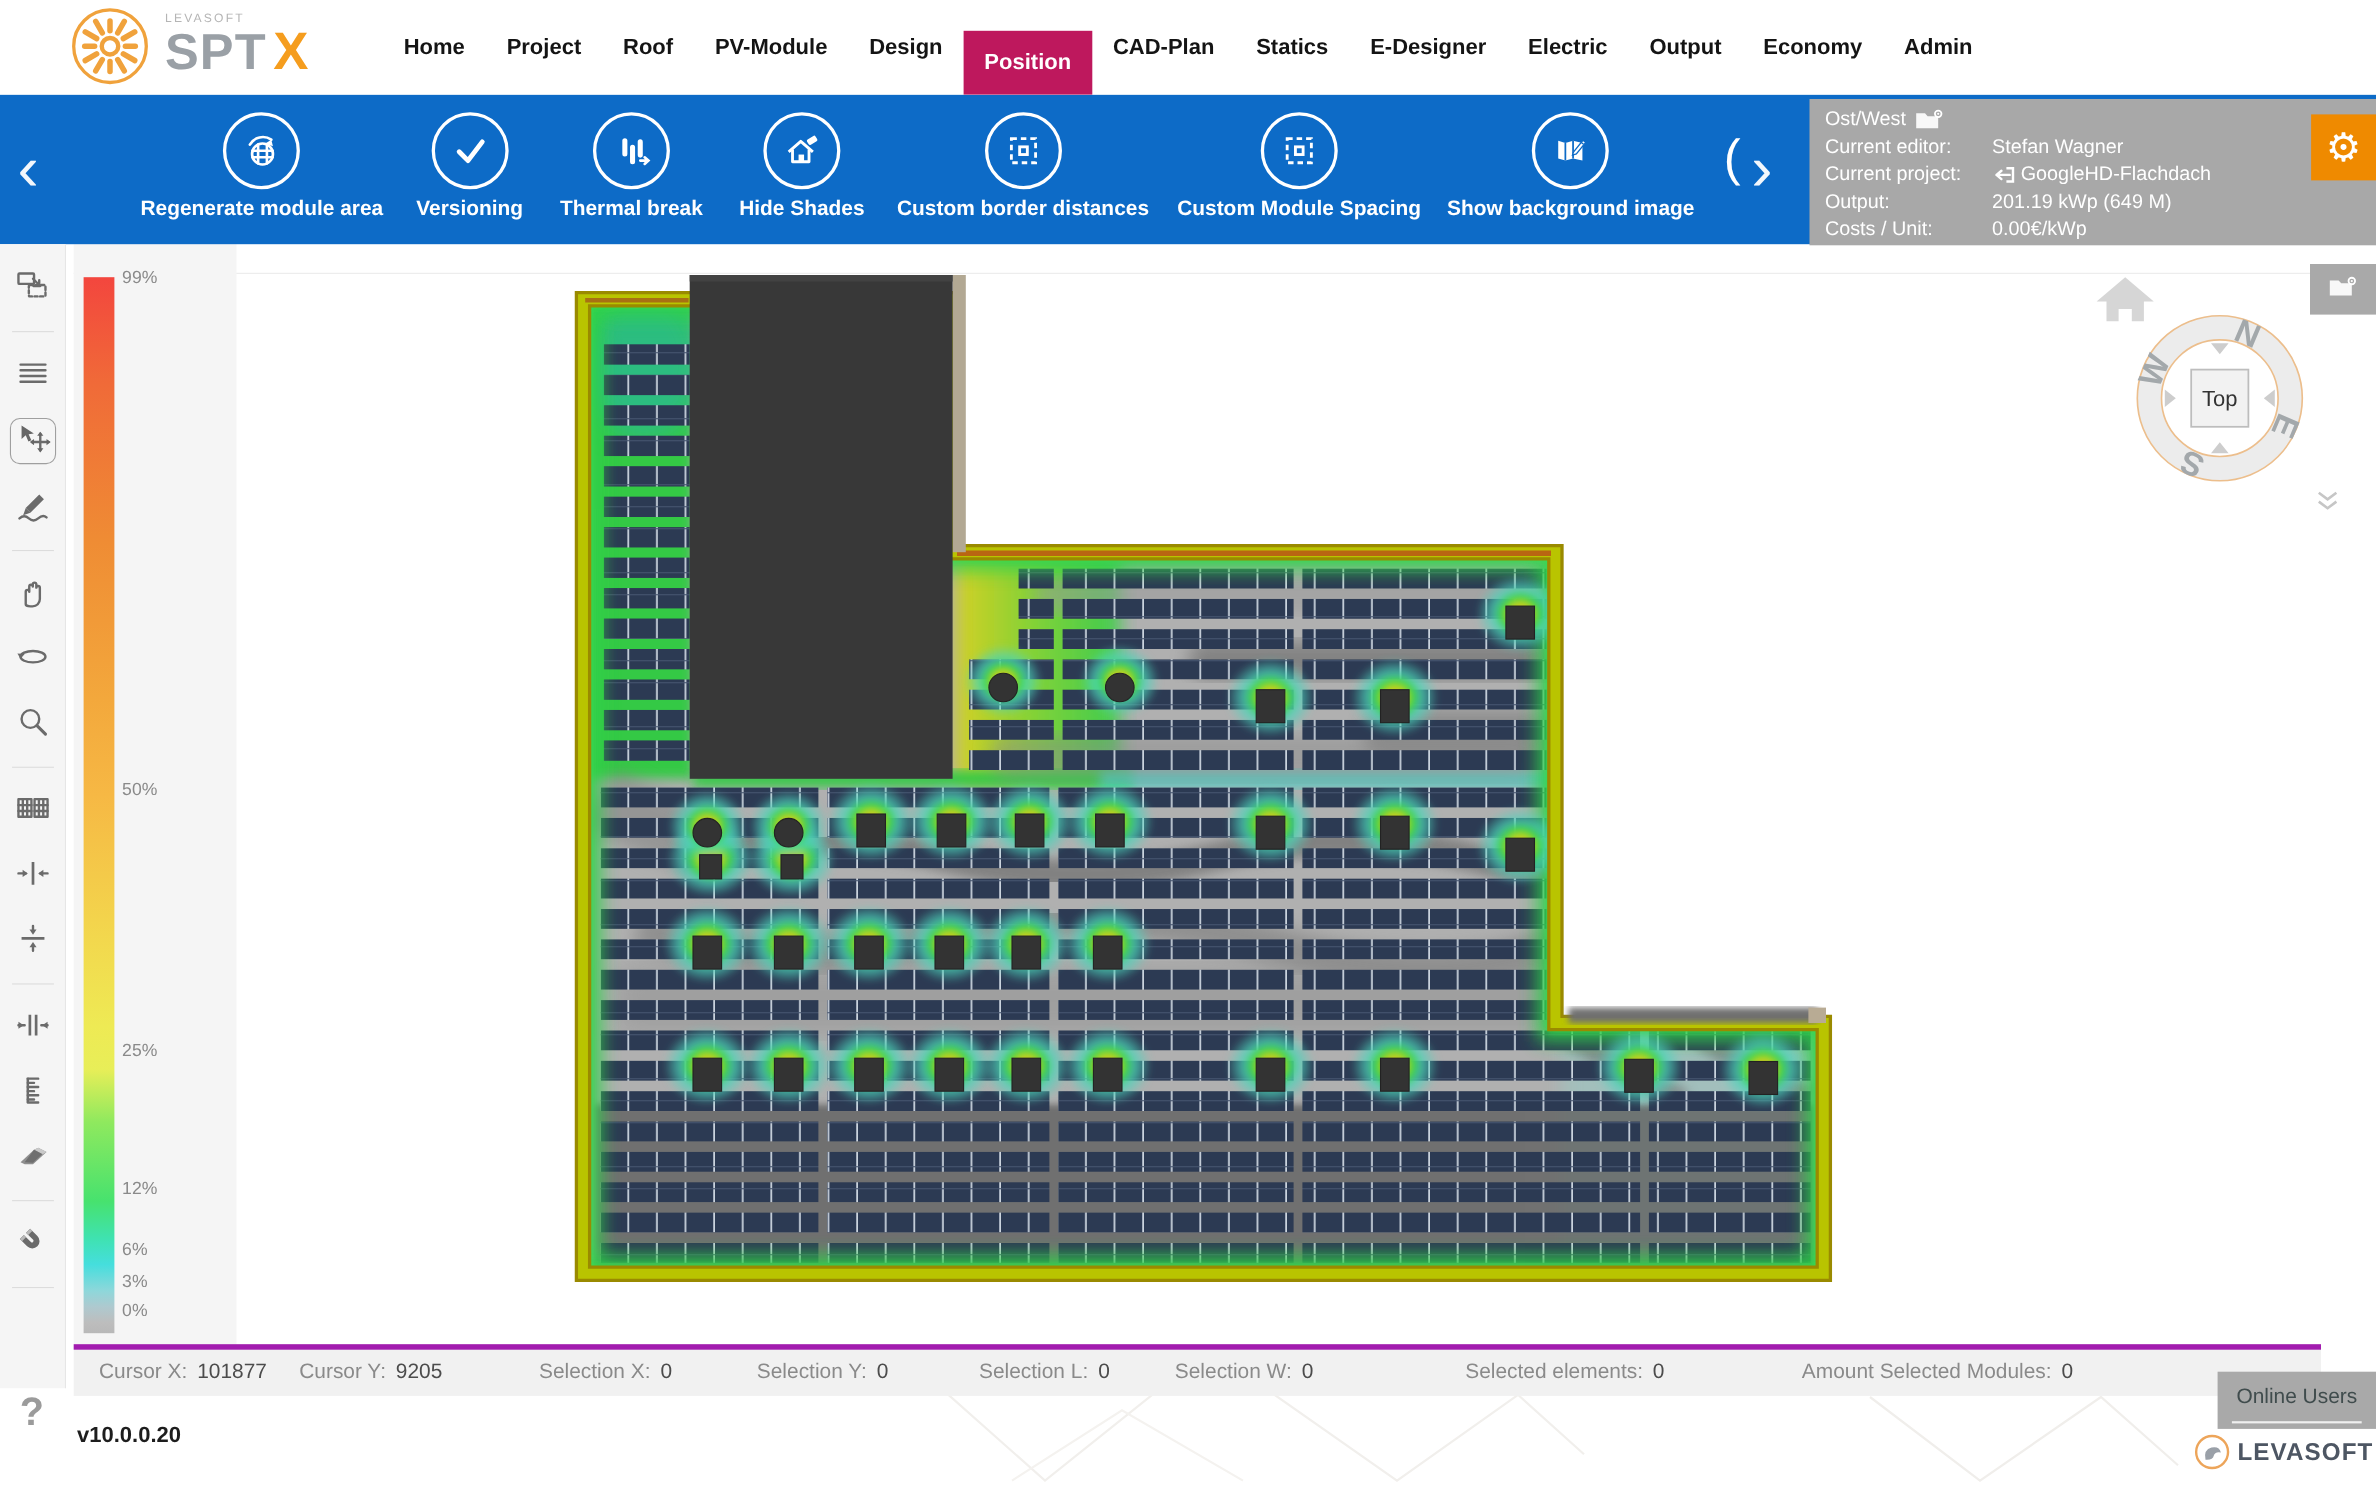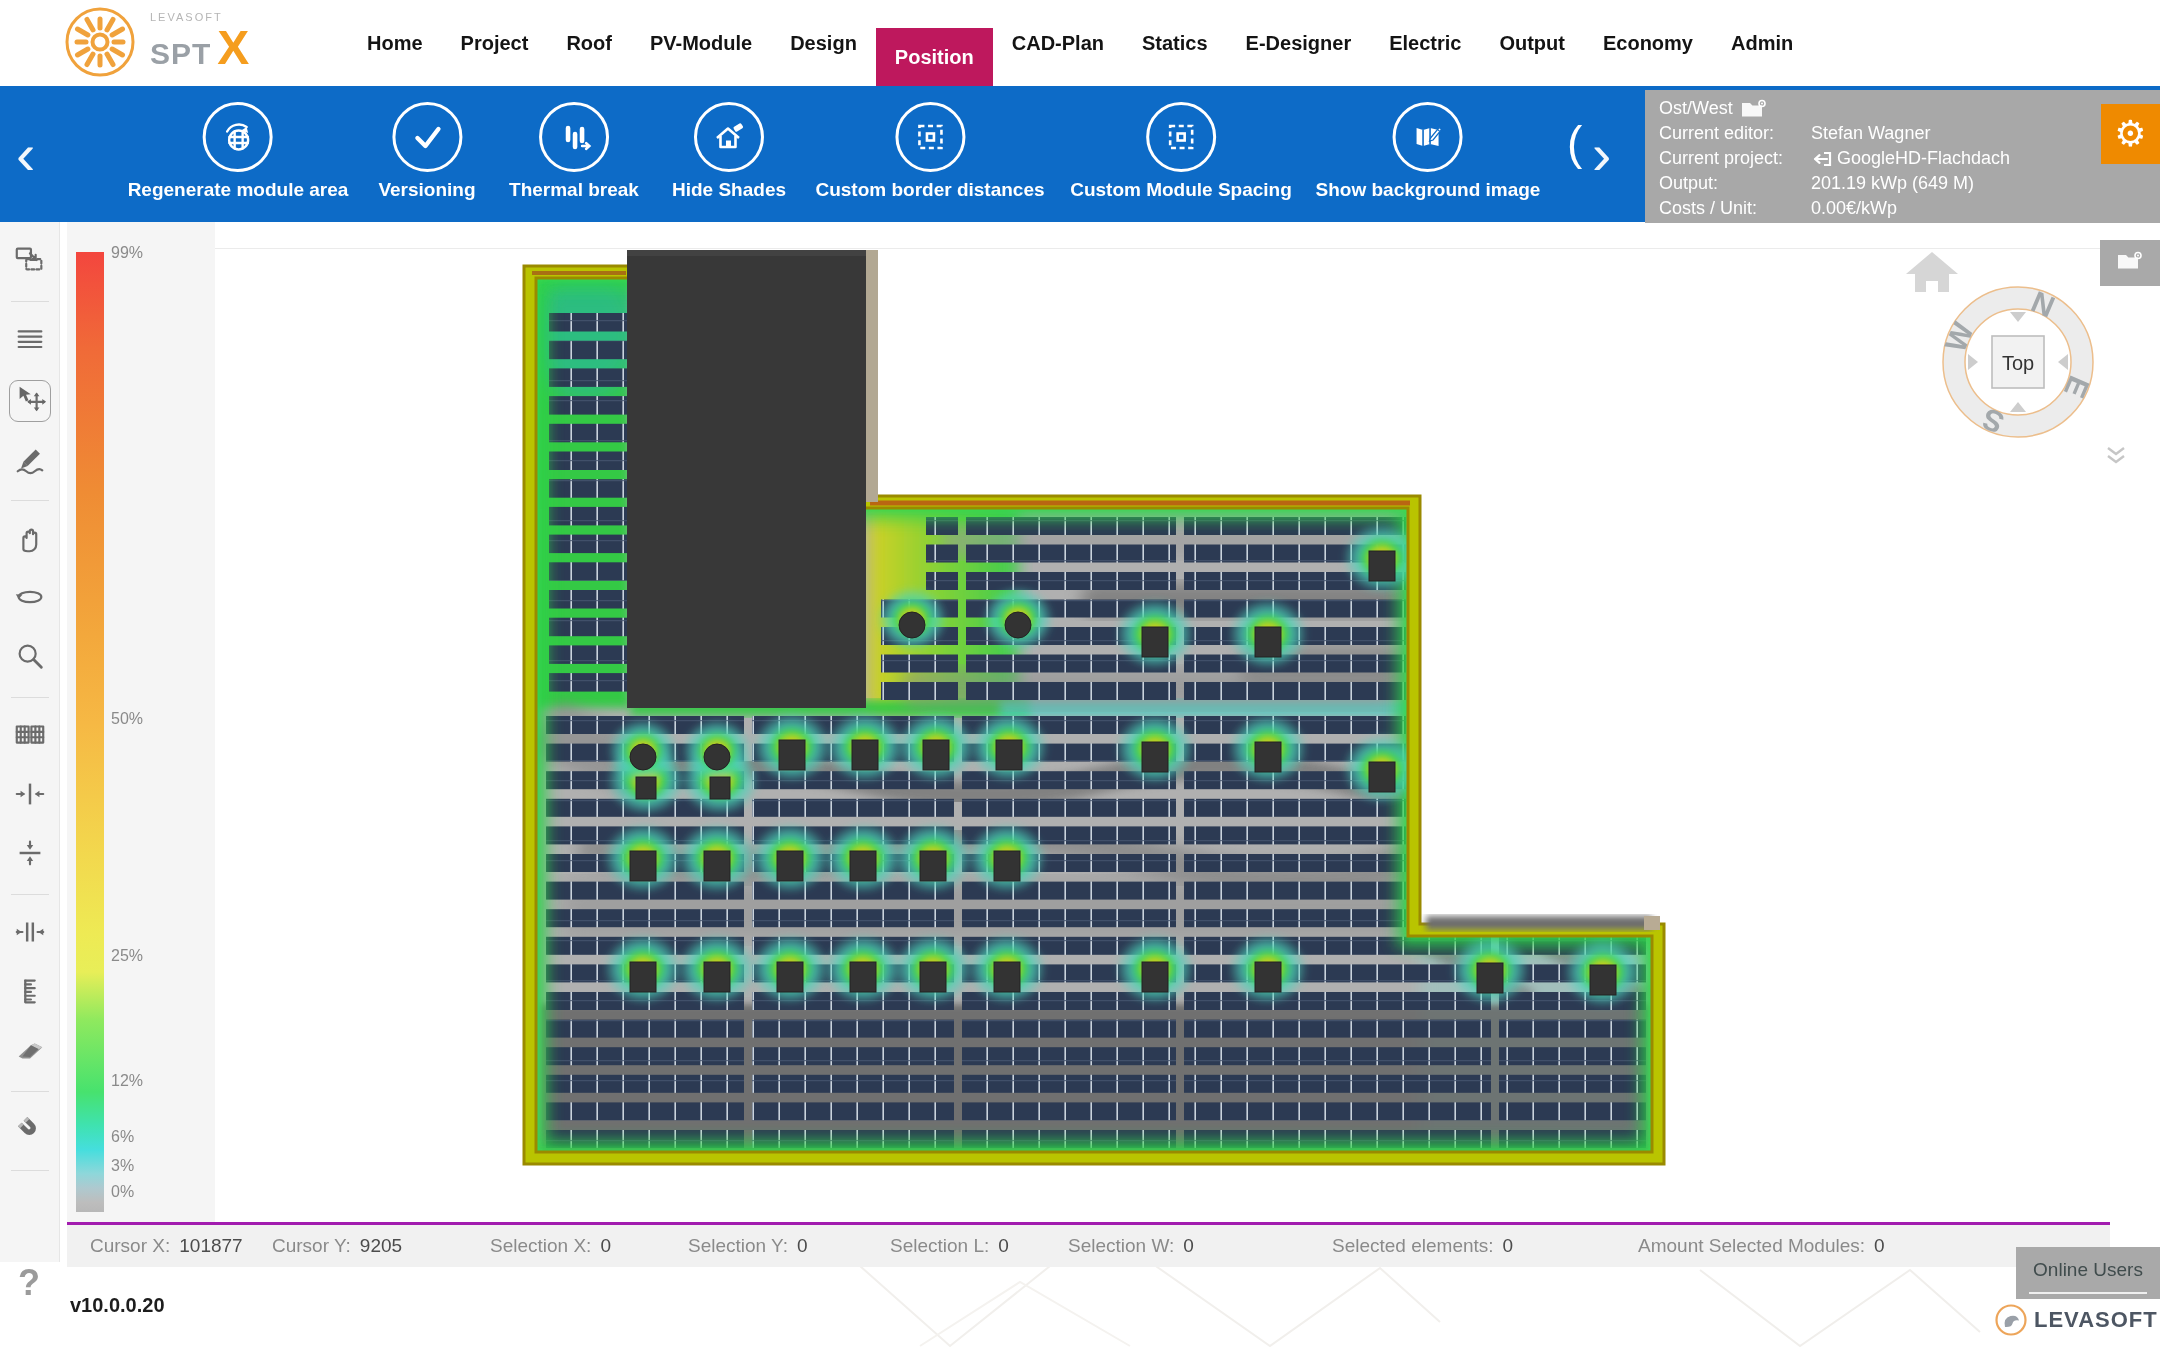--- a/index.html
+++ b/index.html
@@ -4,21 +4,21 @@
 <style>
   html,body{margin:0;padding:0;}
   body{width:2160px;height:1350px;position:relative;overflow:hidden;background:#ffffff;
        font-family:"Liberation Sans",sans-serif;-webkit-font-smoothing:antialiased;}
   
   .header{position:absolute;left:0;top:0;width:2160px;height:86px;background:#fff;z-index:6;}
   .logo{position:absolute;left:64px;top:6px;display:flex;align-items:center;gap:14px;}
   .logo .sun{width:72px;height:72px;}
   .logo .words{line-height:1;}
   .logo .small{font-size:11px;color:#b5b5b5;letter-spacing:2px;display:block;margin-bottom:1px;}
-  .logo .spt{font-size:30px;color:#9aa0a6;font-weight:bold;letter-spacing:1px;}
+  .logo .spt{font-size:46px;color:#9aa0a6;font-weight:bold;letter-spacing:1px;}
   .logo .x{font-size:48px;color:#f59d1e;font-weight:bold;margin-left:6px;}
   .nav{position:absolute;left:348px;top:0;height:86px;display:flex;align-items:center;z-index:7;}
   .nav-item{padding:0 19px;font-size:20px;font-weight:600;color:#141414;height:86px;display:flex;align-items:center;cursor:pointer;}
   .nav-item.active{background:#be185d;color:#fff;height:58px;align-self:flex-end;}
   
   .toolbar{position:absolute;left:0;top:86px;width:2160px;height:136px;background:#0d6bc7;z-index:4;}
   .tb-arrow{position:absolute;top:24px;color:#fff;font-size:58px;font-weight:100;line-height:88px;cursor:pointer;opacity:.95;}
   .tb-btn{position:absolute;top:16px;transform:translateX(-50%);text-align:right;color:#fff;cursor:pointer;}
   .tb-circ{width:64px;height:64px;border:3px solid #fff;border-radius:50%;margin:0 auto;display:flex;align-items:center;justify-content:center;}
   .tb-label{margin-top:7px;font-size:19px;font-weight:bold;white-space:nowrap;}
@@ -39,21 +39,21 @@
   .scale-bar{position:absolute;left:9px;top:30px;width:28px;height:960px;
      background:linear-gradient(180deg,#f3463e 0%,#f06a38 10%,#ef8c34 25%,#f3a83c 40%,#f6b844 49%,#f3d44c 61%,#eeea54 71%,#e8ee58 75%,#8fe95e 80%,#47e26e 87.5%,#3fe2b0 91%,#45dedd 93.5%,#8ed7da 96%,#aec9cf 97.5%,#bdbdbd 99%,#b8b8b8 100%);}
   .scale-tick{position:absolute;left:44px;font-size:16px;color:#8a8a8a;white-space:nowrap;}
   .canvas-line{position:absolute;left:67px;top:248px;width:2093px;height:1px;background:#ebebeb;z-index:1;}
   
   #roof-svg{position:absolute;left:0;top:0;z-index:1;}
   
   .corner-tab{position:absolute;left:2100px;top:240px;width:60px;height:46px;background:#a9a9a9;z-index:3;display:flex;align-items:center;justify-content:center;cursor:pointer;}
   .edge-chevrons{position:absolute;left:2103px;top:444px;z-index:3;cursor:pointer;}
   
-  .status-bar{position:absolute;left:67px;top:1222px;width:2043px;height:42px;background:#f1f1f1;border-top:3px solid #a21caf;z-index:4;}
+  .status-bar{position:absolute;left:67px;top:1222px;width:2043px;height:42px;background:#f1f1f1;border-top:5px solid #a21caf;z-index:4;}
   .sb-field{position:absolute;top:0;height:42px;display:flex;align-items:center;gap:9px;font-size:19px;}
   .sb-label{color:#8a8a8a;}
   .sb-value{color:#4c4c4c;}
   
   .help{position:absolute;left:18px;top:1262px;font-size:36px;color:#9b9b9b;z-index:4;cursor:pointer;font-weight:bold;}
   .version{position:absolute;left:70px;top:1294px;font-size:20px;font-weight:bold;color:#1d1d1d;z-index:4;}
   .online-box{position:absolute;left:2016px;top:1247px;width:144px;height:52px;background:#a9a9a9;z-index:4;text-align:center;cursor:pointer;}
   .online-box .txt{display:inline-block;margin-top:12px;font-size:19px;color:#404c4d;}
   .online-box .line{position:absolute;left:13px;right:13px;bottom:5px;height:2px;background:#efefef;}
   .levasoft{position:absolute;left:1994px;top:1303px;display:flex;align-items:center;gap:6px;z-index:5;}

